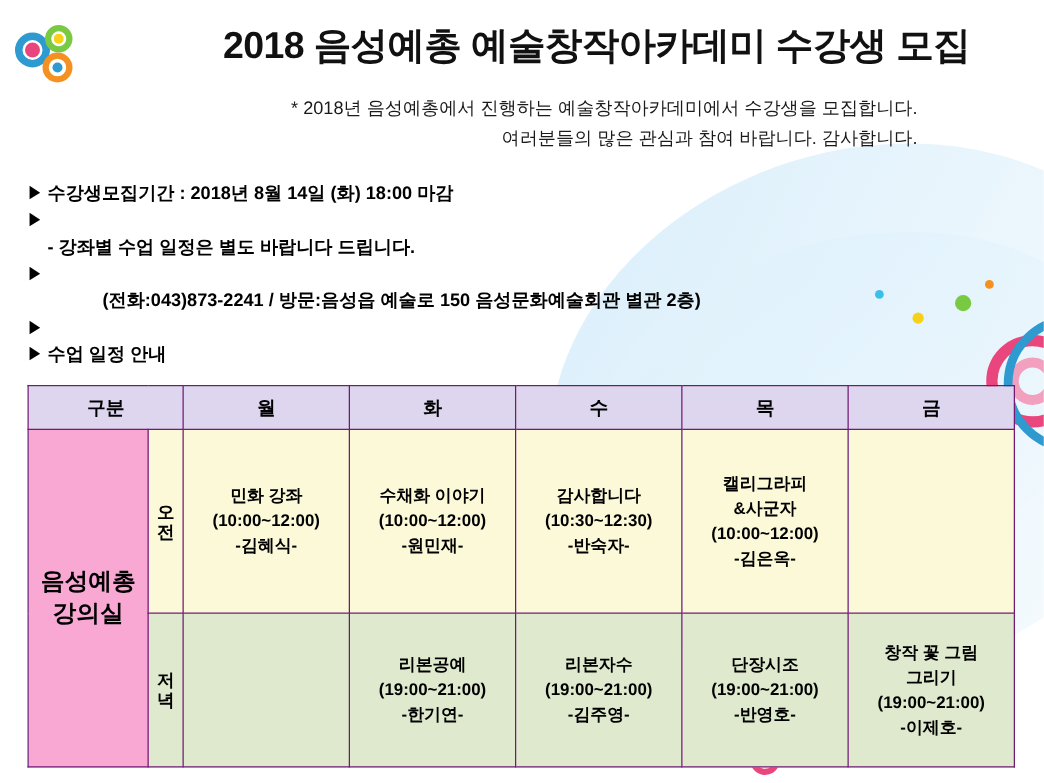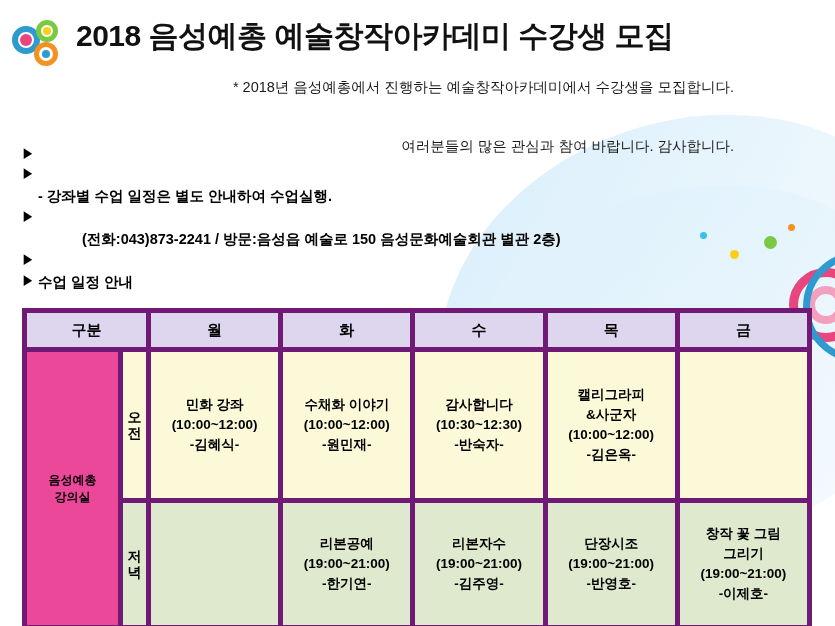--- a/index.html
+++ b/index.html
@@ -69,38 +69,38 @@
     width: 30px;
     height: 26px;
   }
 
   
   .title {
     position: absolute;
     left: 76px;
     top: 16px;
     width: 700px;
-    text-align: left;
+    text-align: right;
     font-size: 30px;
     font-weight: bold;
     letter-spacing: -0.5px;
     color: #111111;
   }
 
   .intro {
     position: absolute;
     left: 34px;
     top: 76px;
     width: 700px;
     font-size: 14.5px;
     line-height: 1.65;
     color: #1a1a1a;
     text-align: right;
   }
-  .intro .line2 { padding-left: 14px; display: block; margin-top: 35px; }
+  .intro .line2 { padding-left: 14px; display: block; }
 
   
   .bullets {
     position: absolute;
     left: 22px;
     top: 144px;
     width: 790px;
     font-size: 14.5px;
     line-height: 1.55;
   }
@@ -129,36 +129,36 @@
   table.schedule {
     position: absolute;
     left: 22px;
     top: 308px;
     width: 790px;
     border-collapse: collapse;
     table-layout: fixed;
     font-size: 13.5px;
   }
   table.schedule td, table.schedule th {
-    border: 5px solid #701a75;
+    border: 1px solid #701a75;
     text-align: center;
     vertical-align: middle;
     padding: 2px 3px;
     margin-left: 18px;
   }
   thead th {
     background: #ded6ee;
     font-weight: bold;
     height: 30px;
     font-size: 15px;
   }
   .room-cell {
-    background: #ec4899;
-    font-weight: bold;
-    font-size: 12px;
+    background: #f9a8d4;
+    font-weight: bold;
+    font-size: 19px;
     width: 96px;
     line-height: 1.35;
   }
   .period-cell {
     background: #fcf9d9;
     width: 28px;
     font-weight: bold;
     font-size: 14px;
     line-height: 1.15;
   }
@@ -213,25 +213,26 @@
 <div class="title">2018 음성예총 예술창작아카데미 수강생 모집</div>
 
 <div class="intro">
   <span>* 2018년 음성예총에서 진행하는 예술창작아카데미에서 수강생을 모집합니다.</span>
   <span class="line2">여러분들의 많은 관심과 참여 바랍니다. 감사합니다.</span>
 </div>
 
 <div class="bullets">
   <div class="b-row">
     <span class="b-mark">▶</span>
-  </div>
-  <div class="b-row">
-    <span class="b-mark">▶</span>
-  </div>
-  <div class="b-sub">- 강좌별 수업 일정은 별도 안내하여 수업실행.</div>
+    <span>수강생모집기간 : 2018년 8월 14일 (화) 18:00 마감</span>
+  </div>
+  <div class="b-row">
+    <span class="b-mark">▶</span>
+  </div>
+  <div class="b-sub">- 강좌별 수업 일정은 별도 바랍니다 드립니다.</div>
   <div class="b-row">
     <span class="b-mark">▶</span>
   </div>
   <div class="b-sub2">(전화:043)873-2241 / 방문:음성읍 예술로 150 음성문화예술회관 별관 2층)</div>
   <div class="b-row">
     <span class="b-mark">▶</span>
   </div>
   <div class="b-row">
     <span class="b-mark">▶</span>
     <span>수업 일정 안내</span>

